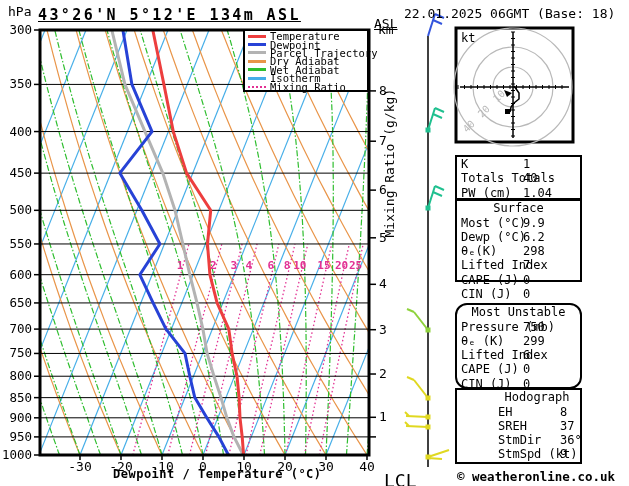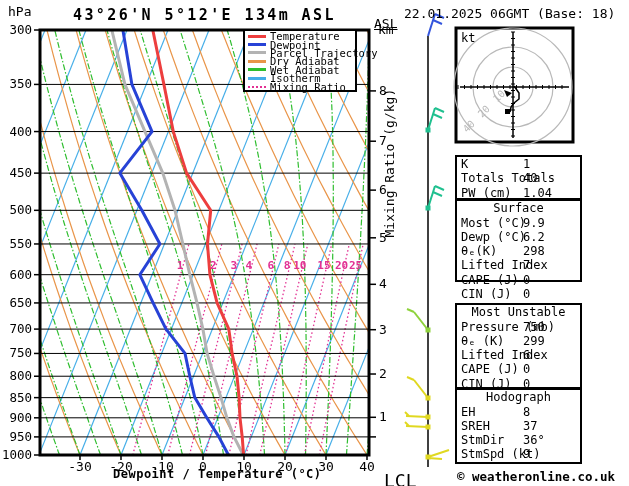--- a/index.html
+++ b/index.html
@@ -1,39 +1,39 @@
 <!DOCTYPE html>
 <html><head>
 <meta charset="utf-8">
 <style>
   html,body{margin:0;padding:0;background:#fff;}
   #stage{position:relative;width:629px;height:486px;background:#fff;
          font-family:"DejaVu Sans Mono",monospace;color:#000;overflow:hidden;}
   #plot-svg{position:absolute;left:0;top:0;}
   .hdr{position:absolute;white-space:pre;}
   #hpa-label{left:8px;top:4px;font-size:13px;}
-  #main-title{left:73px;top:6px;font-size:15px;font-weight:bold;letter-spacing:2.4px;}
+  #main-title{left:38px;top:6px;font-size:15px;font-weight:bold;letter-spacing:2.4px;text-decoration:underline;}
   #km-label{left:378px;top:2px;font-size:13px;margin-top:20px;}
   #asl-label{left:374px;top:16px;font-size:13px;text-decoration:underline;}
   #date-label{left:404px;top:6px;font-size:13px;font-weight:normal;}
-  #legend{position:absolute;left:243px;top:29px;width:114px;height:63px;
+  #legend{position:absolute;left:243px;top:29px;width:126px;height:63px;
           border:2px solid #000;background:#fff;box-sizing:border-box;
           padding:1px 0 0 3px;z-index:5;}
   .lrow{display:flex;align-items:center;height:8.4px;font-size:10.5px;white-space:nowrap;}
   .lswatch{display:inline-block;width:18px;height:3px;margin-right:4px;flex:0 0 18px;}
   .lswatch.dotted{height:0;border-top:2px dotted #e23193;background:none!important;}
   .panel{position:absolute;left:455px;width:127px;border:2px solid #000;
          background:#fff;box-sizing:border-box;font-size:12px;z-index:5;}
   .ptitle{text-align:center;height:14.6px;line-height:14.6px;}
   .trow{position:relative;height:14.3px;line-height:14.3px;padding-left:4px;white-space:pre;}
   .tv{position:absolute;left:66px;top:0;}
   #panel-indices{top:155px;height:45px;}
   #panel-surface{top:199px;height:83px;}
-  #panel-mu{top:303px;height:86px;}
-  #panel-hodo{top:388px;height:76px;}
+  #panel-mu{top:303px;height:86px;border-radius:12px;}
+  #panel-hodo{top:388px;height:76px;padding-left:37px;}
   #mixing-axis-label{position:absolute;left:389px;top:245px;font-size:13px;
       transform:translateY(-50%) rotate(-90deg) translateY(-50%);transform-origin:0 0;white-space:pre;}
   #lcl-label{position:absolute;left:384px;top:430px;font-size:18px;margin-top:40px;}
   #footer-credit{position:absolute;left:457px;top:469px;font-size:12.5px;font-weight:bold;}
   #xaxis-title{position:absolute;left:113px;top:467px;font-size:12px;font-weight:bold;letter-spacing:0.5px;}
 </style>
 </head>
 <body>
 
 <div id="stage">

